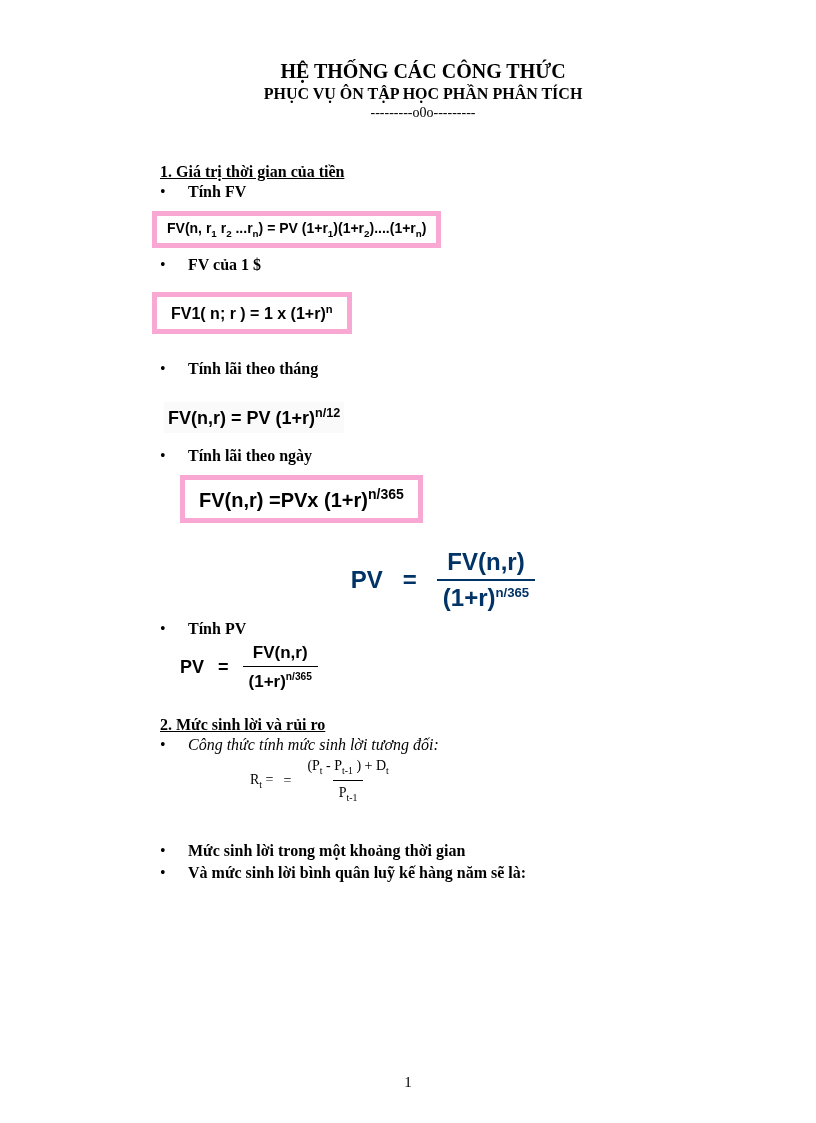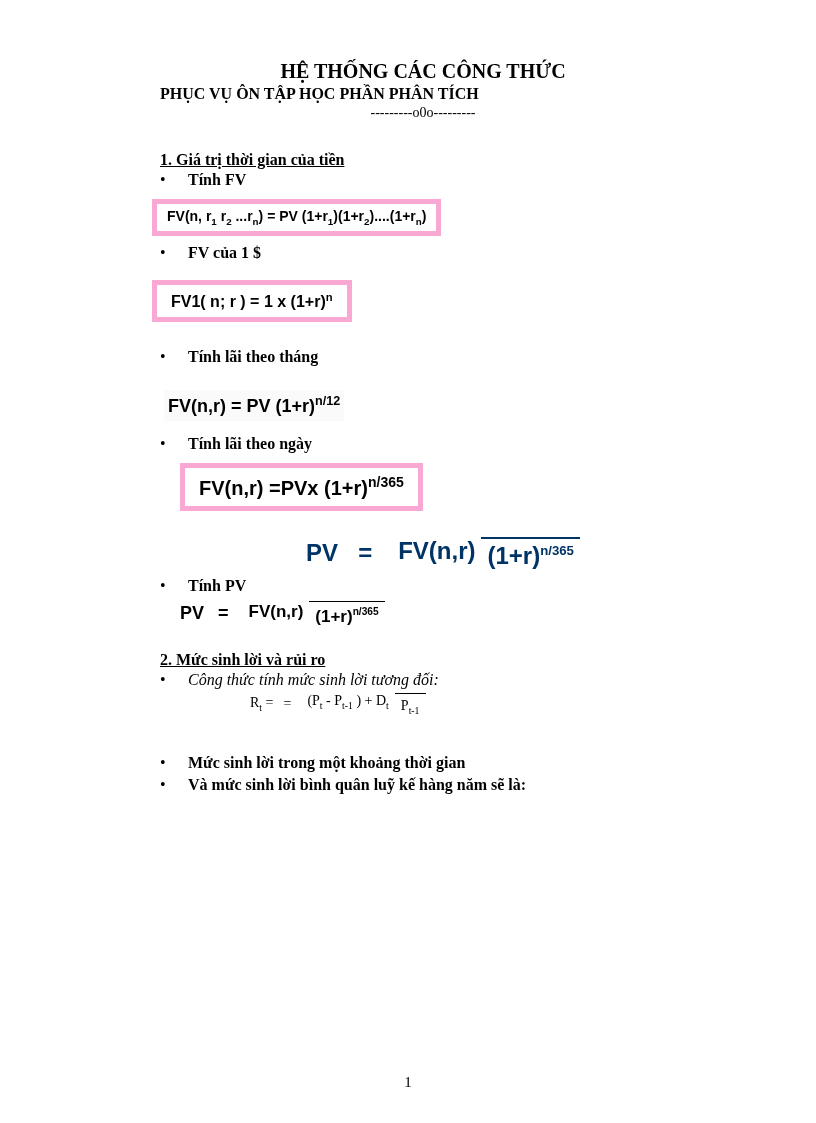--- a/index.html
+++ b/index.html
@@ -14,29 +14,30 @@
   }
   .page {
     padding: 60px 130px 40px 160px;
   }
   .title1 {
     text-align: center;
     font-weight: bold;
     font-size: 20px;
   }
   .title2 {
+    text-align: center;
     font-weight: bold;
     font-size: 16px;
     margin-top: 2px;
   }
   .title3 {
     text-align: center;
     font-size: 14px;
     margin-top: 2px;
-    margin-bottom: 30px;
+    margin-bottom: 42px;
   }
   .sectionNumbered {
     font-weight: bold;
     text-decoration: underline;
     font-size: 16px;
     margin: 8px 0 2px 0;
   }
   .bulletLine {
     display: flex;
     align-items: baseline;
@@ -84,21 +85,21 @@
     color: #003366;
     font-size: 24px;
     display: flex;
     align-items: center;
     justify-content: center;
     gap: 20px;
     margin: 20px 0 8px 40px;
   }
   .frac {
     display: inline-flex;
-    flex-direction: row;
+    flex-direction: column;
     align-items: center;
     vertical-align: middle;
     line-height: 1.1;
   }
   .frac .num { padding: 0 6px 4px 6px; }
   .frac .den { padding: 4px 6px 0 6px; border-top: 2px solid currentColor;}
   .smallFrac .den { border-top:1.5px solid #000; }
   .smallBlackFormula {
     font-family: Arial, sans-serif;
     font-weight: bold;

